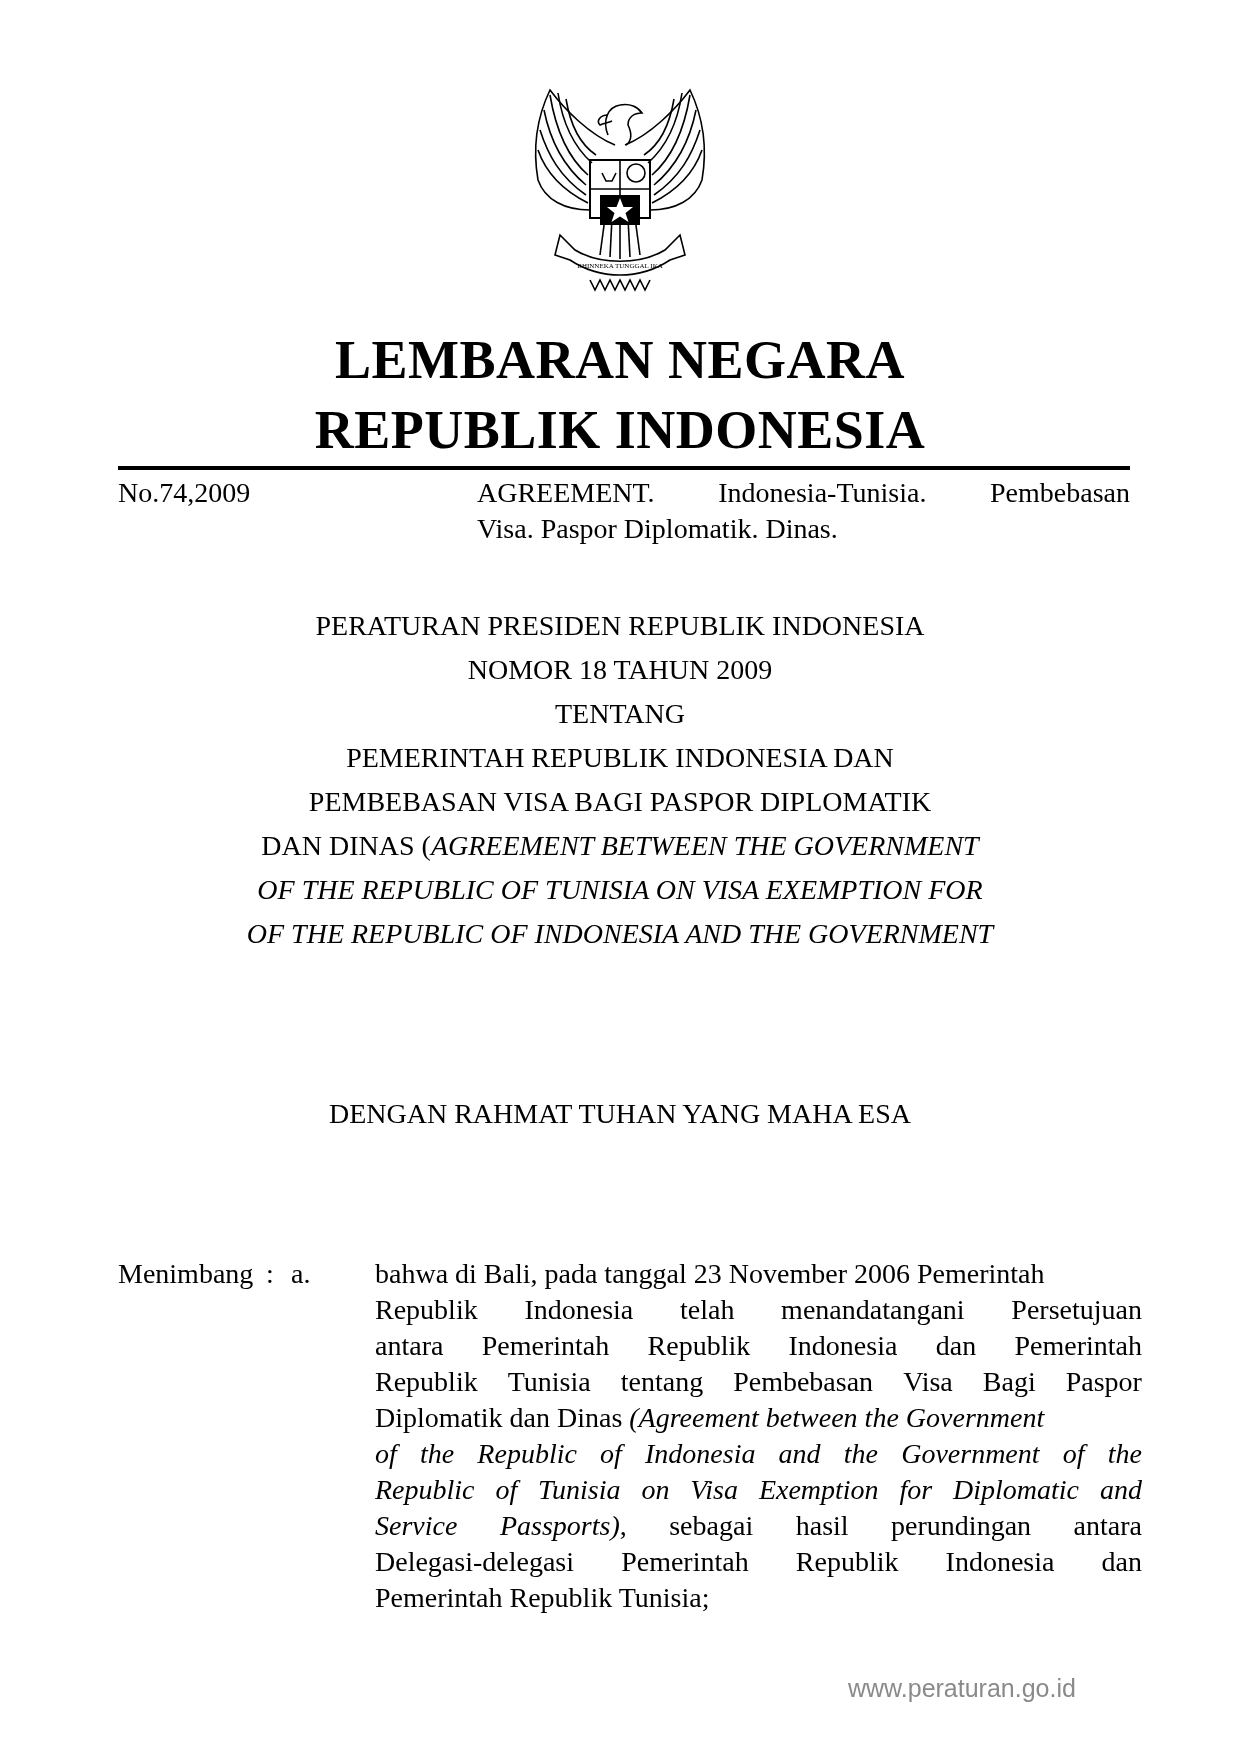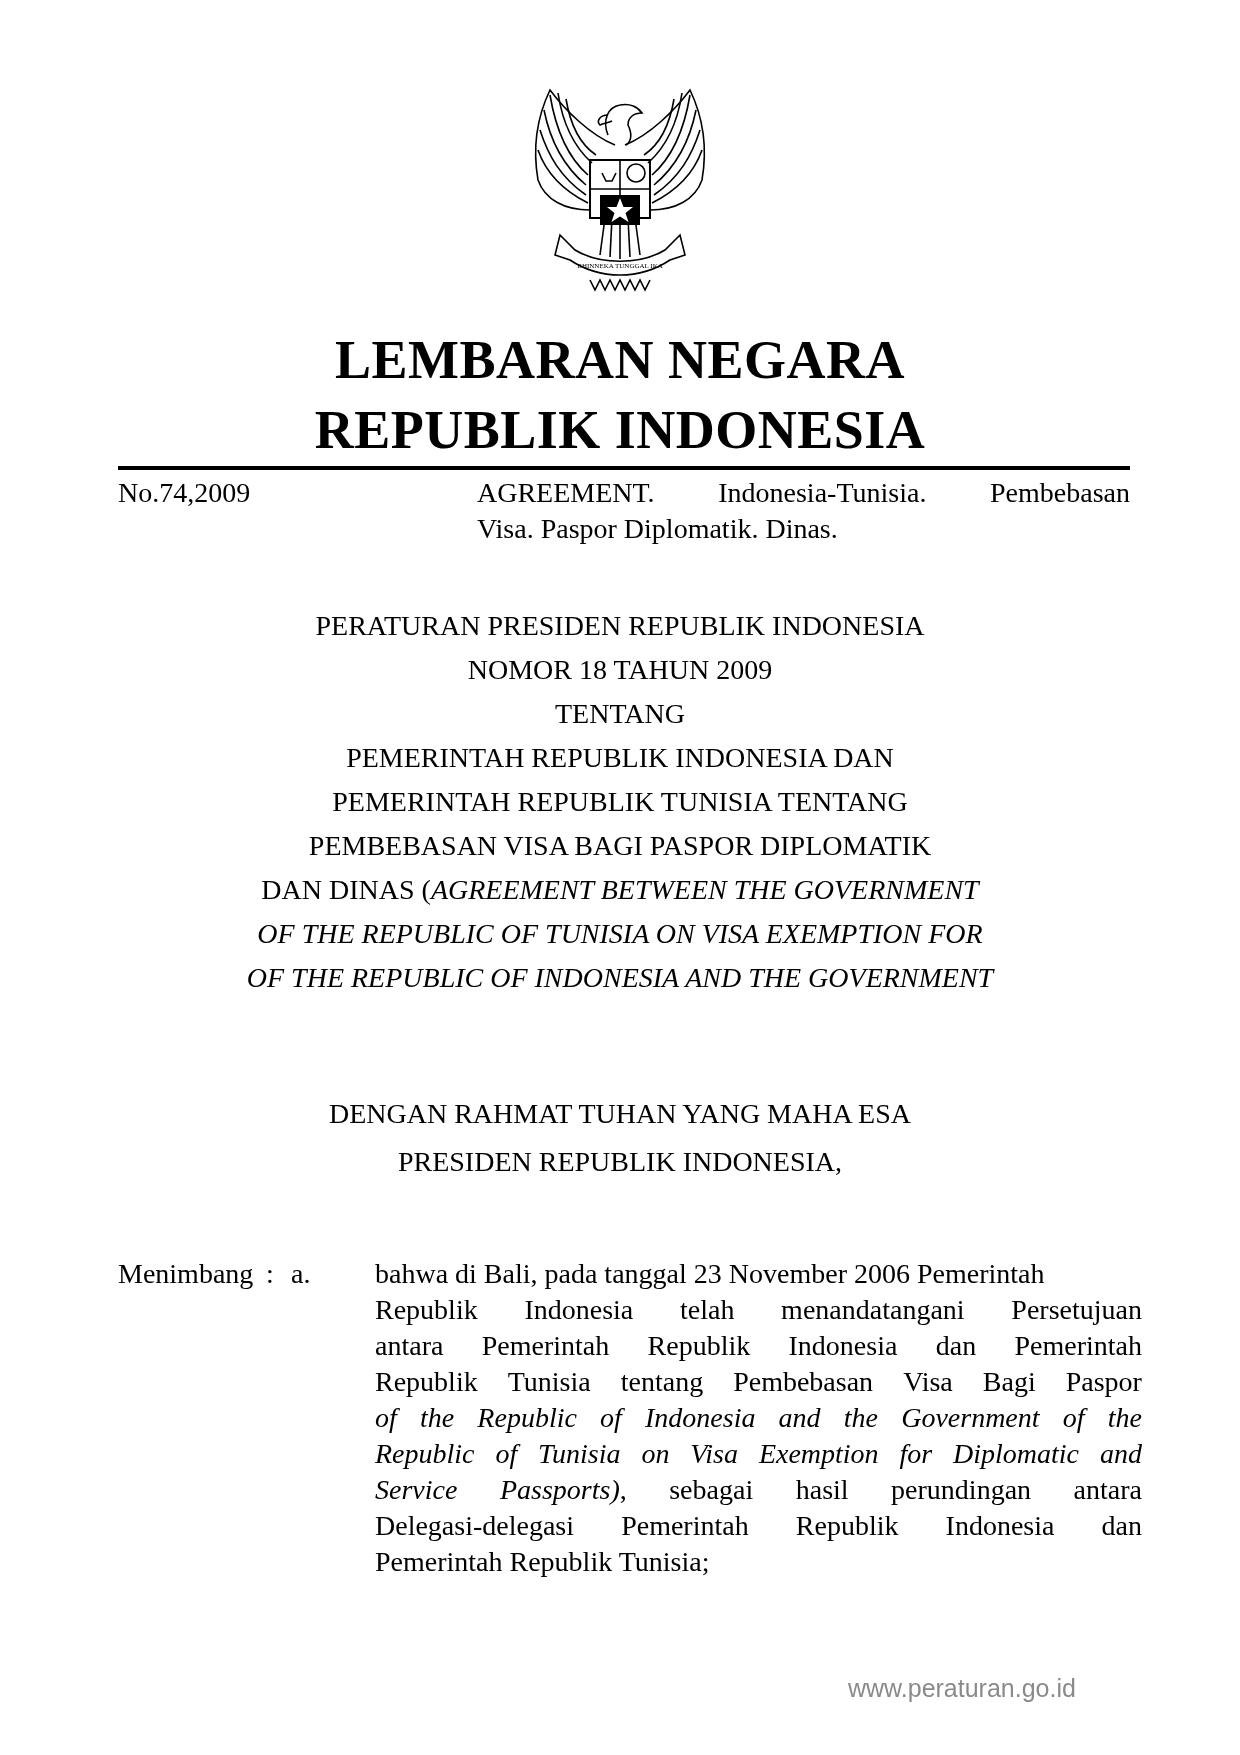--- a/index.html
+++ b/index.html
@@ -89,30 +89,28 @@
     <span>Pembebasan</span>
   </div>
   <div>Visa. Paspor Diplomatik. Dinas.</div>
 </div>
 
 <div class="center-block title-block">
   <div>PERATURAN PRESIDEN REPUBLIK INDONESIA</div>
   <div>NOMOR 18 TAHUN 2009</div>
   <div>TENTANG</div>
   <div>PEMERINTAH REPUBLIK INDONESIA DAN</div>
-  <div>PEMERINTAH REPUBLIK TUNISIA TENTANG</div>
   <div>PEMBEBASAN VISA BAGI PASPOR DIPLOMATIK</div>
   <div><span>DAN DINAS (</span><i>AGREEMENT BETWEEN THE GOVERNMENT</i></div>
   <div><i>OF THE REPUBLIC OF TUNISIA ON VISA EXEMPTION FOR</i></div>
   <div><i>OF THE REPUBLIC OF INDONESIA AND THE GOVERNMENT</i></div>
 </div>
 
 <div class="center-block blessing">
   <div>DENGAN RAHMAT TUHAN YANG MAHA ESA</div>
-  <div>PRESIDEN REPUBLIK INDONESIA,</div>
 </div>
 
 <div class="consider">
   <span class="label">Menimbang</span>
   <span class="colon">:</span>
   <span class="letter">a.</span>
   <div class="body">
     <div class="jl">
         <span>bahwa di Bali, pada tanggal 23 November 2006 Pemerintah</span>
       </div>
@@ -133,20 +131,21 @@
       </div>
     <div class="jl">
         <span>Republik</span>
         <span>Tunisia</span>
         <span>tentang</span>
         <span>Pembebasan</span>
         <span>Visa</span>
         <span>Bagi</span>
         <span>Paspor</span>
       </div>
+    <div class="ll"><span>Diplomatik dan Dinas </span><i>(Agreement between the Government</i></div>
     <div class="jl">
         <i>of</i>
         <i>the</i>
         <i>Republic</i>
         <i>of</i>
         <i>Indonesia</i>
         <i>and</i>
         <i>the</i>
         <i>Government</i>
         <i>of</i>

